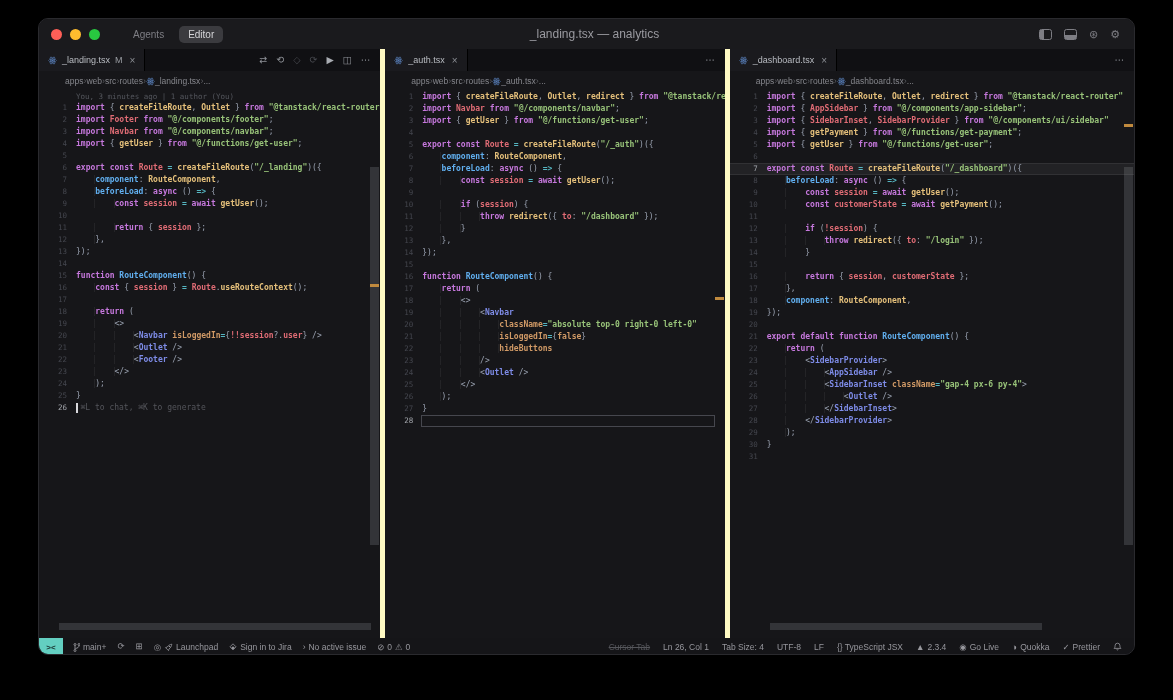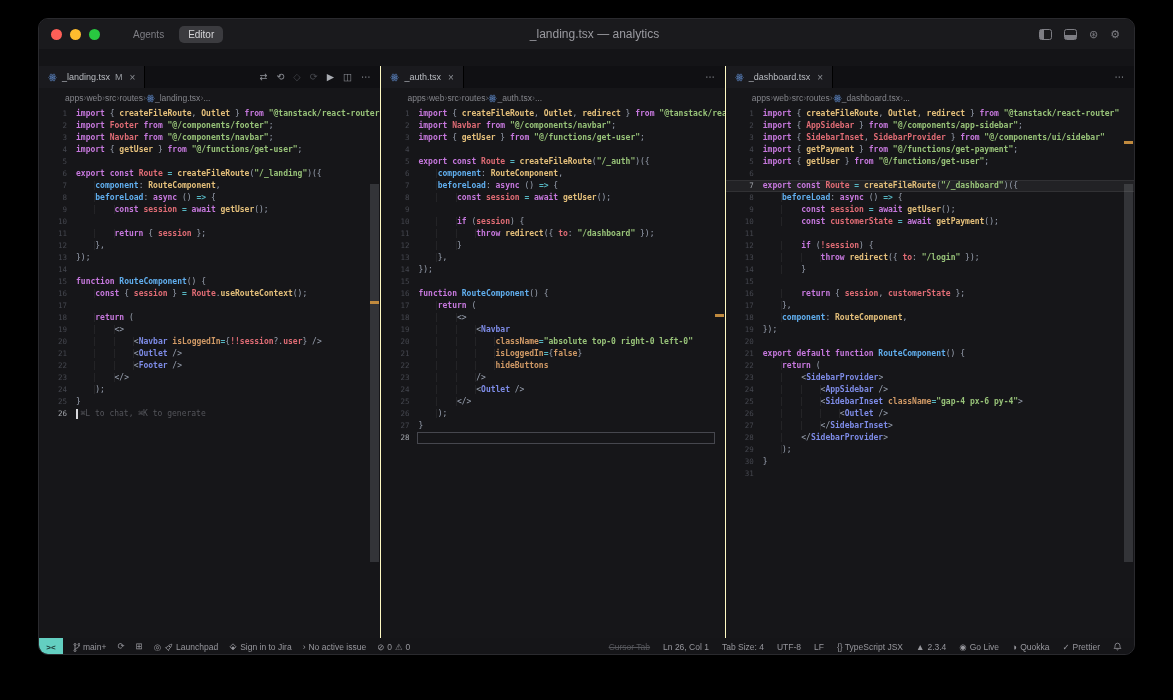--- a/index.html
+++ b/index.html
@@ -19,22 +19,22 @@
   .navtab.active { background:#3b3b3f; color:#d6d6d9; }
   .wintitle { position:absolute; left:16px; right:0; text-align:center; font-size:12px;
               color:#9a9aa0; pointer-events:none; }
   .winicons { margin-left:auto; display:flex; gap:12px; padding-right:14px; z-index:2; }
   .wicon { width:13px; height:11px; border:1.2px solid #7e7e84; border-radius:2.5px; position:relative; }
   .wicon.left::after { content:""; position:absolute; left:0; top:0; bottom:0; width:4px; background:#7e7e84; }
   .wicon.bottom::after { content:""; position:absolute; left:0; right:0; bottom:0; height:3.5px; background:#7e7e84; }
   .wglyph { color:#7e7e84; font-size:11px; line-height:11px; }
   
   .groups { display:flex; height:589px; background:#141417; }
-  .pane { position:relative; overflow:hidden;margin-top:17px; }
-  .pane + .pane { border-left:1px solid #fef9c3; }
+  .pane { position:relative; overflow:hidden; }
+  .pane + .pane { border-left:5px solid #fef9c3; }
   .pane:nth-child(1){width:363px}.pane:nth-child(2){width:366px}.pane:nth-child(3){width:435px}
   .tabs { height:22px; display:flex; align-items:stretch; background:#101013; }
   .tab { display:flex; align-items:center; gap:5px; padding:0 9px; background:#1a1a1e;
          border-right:1px solid #000; font-size:9px; color:#b9bcc2; }
   .tab .mod { color:#9a9da3; }
   .tab .close { color:#8a8d93; font-size:10px; margin-left:2px; }
   .tabactions { margin-left:auto; display:flex; align-items:center; gap:9px; padding-right:10px; }
   .eaction { color:#8f9298; font-size:9.5px; line-height:1; }
   .eaction.dim { color:#4a4c52; }
   .eaction.run { color:#a9acb2; }
@@ -143,20 +143,21 @@
             <ellipse cx="5" cy="5" rx="4.3" ry="1.7" transform="rotate(0 5 5)" fill="none" stroke="#567bb3" stroke-width=".7"></ellipse>
             <ellipse cx="5" cy="5" rx="4.3" ry="1.7" transform="rotate(60 5 5)" fill="none" stroke="#567bb3" stroke-width=".7"></ellipse>
             <ellipse cx="5" cy="5" rx="4.3" ry="1.7" transform="rotate(120 5 5)" fill="none" stroke="#567bb3" stroke-width=".7"></ellipse>
             <circle cx="5" cy="5" r="1" fill="#567bb3"></circle>
           </svg>
           <span class="crumb">_landing.tsx</span>
           <span class="sep">›</span>
           <span class="crumb">...</span>
         </div>
         <div class="editor">
+          <div class="blame">You, 3 minutes ago | 1 author (You)</div>
           <div class="cl"><span class="ln">1</span><span class="ct"><span class="k">import </span><span class="p">{ </span><span class="f">createFileRoute</span><span class="p">, </span><span class="f">Outlet</span><span class="p"> } </span><span class="k">from </span><span class="s">"@tanstack/react-router"</span><span class="p">;</span></span></div>
           <div class="cl"><span class="ln">2</span><span class="ct"><span class="k">import </span><span class="v">Footer</span><span class="k"> from </span><span class="s">"@/components/footer"</span><span class="p">;</span></span></div>
           <div class="cl"><span class="ln">3</span><span class="ct"><span class="k">import </span><span class="v">Navbar</span><span class="k"> from </span><span class="s">"@/components/navbar"</span><span class="p">;</span></span></div>
           <div class="cl"><span class="ln">4</span><span class="ct"><span class="k">import </span><span class="p">{ </span><span class="f">getUser</span><span class="p"> } </span><span class="k">from </span><span class="s">"@/functions/get-user"</span><span class="p">;</span></span></div>
           <div class="cl"><span class="ln">5</span><span class="ct"></span></div>
           <div class="cl"><span class="ln">6</span><span class="ct"><span class="k">export const </span><span class="v">Route</span><span class="o"> = </span><span class="f">createFileRoute</span><span class="p">(</span><span class="s">"/_landing"</span><span class="p">)({</span></span></div>
           <div class="cl"><span class="ln">7</span><span class="ct"><span class="ind">    </span><span class="b">component</span><span class="p">: </span><span class="f">RouteComponent</span><span class="p">,</span></span></div>
           <div class="cl"><span class="ln">8</span><span class="ct"><span class="ind">    </span><span class="b">beforeLoad</span><span class="p">: </span><span class="k">async</span><span class="p"> () </span><span class="o">=&gt;</span><span class="p"> {</span></span></div>
           <div class="cl"><span class="ln">9</span><span class="ct"><span class="ind">        </span><span class="k">const </span><span class="v">session</span><span class="o"> = </span><span class="k">await </span><span class="f">getUser</span><span class="p">();</span></span></div>
           <div class="cl"><span class="ln">10</span><span class="ct"></span></div>

